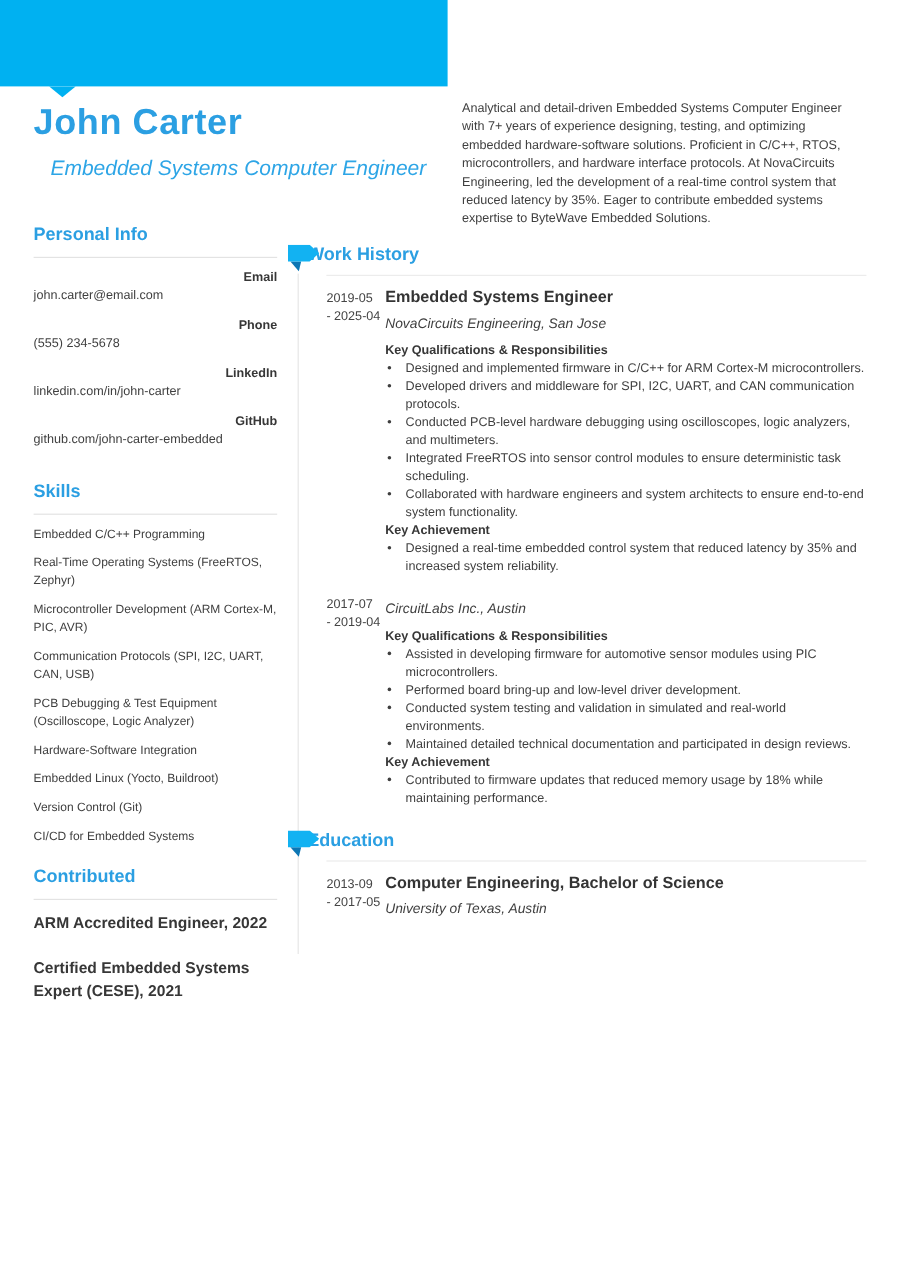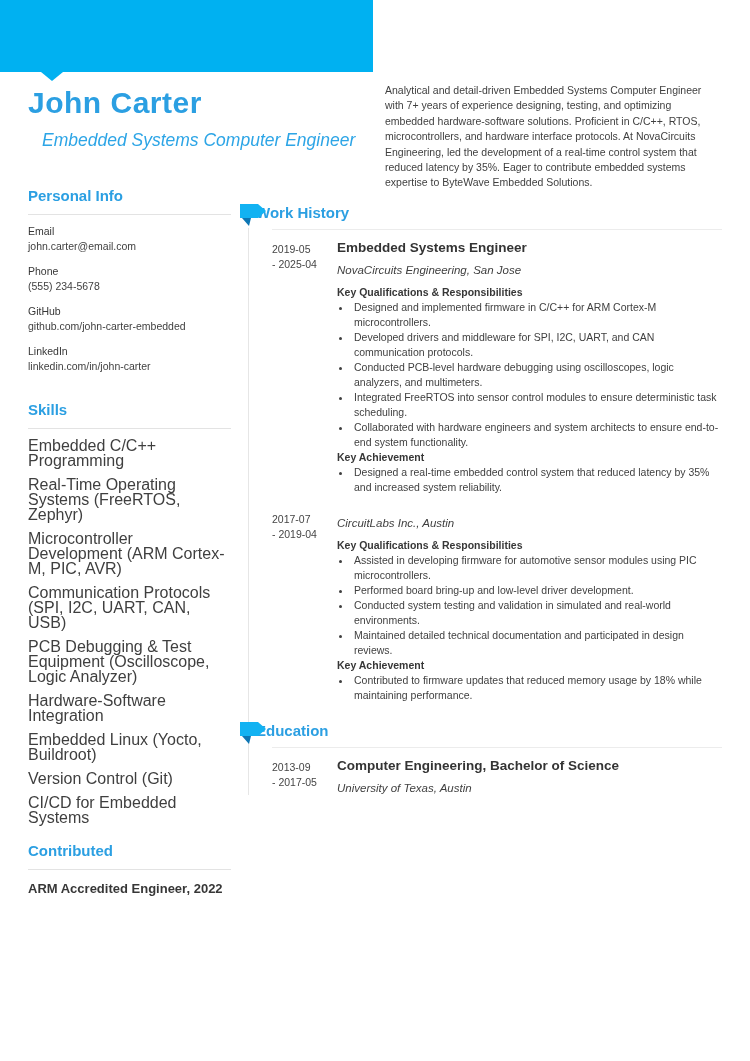--- a/index.html
+++ b/index.html
@@ -68,45 +68,45 @@
     font-size: 15px; font-weight: bold; color: #2b9fe2; line-height: 19px;
   }
   .heading-rule {
     border: none; border-top: 1px solid #e3e3e3;
     margin-top: 9px; margin-bottom: 9px;
   }
 
   
   .side-section { margin-bottom: 26px; }
   .info-group { margin-bottom: 10px; }
-  .info-label { font-size: 10.5px; font-weight: normal; color: #373737; line-height: 15px; }
+  .info-label { font-size: 10.5px; font-weight: bold; color: #373737; line-height: 15px; text-align: right; }
   .info-value { font-size: 10.5px; color: #3f3f3f; line-height: 15px; }
 
   .skills-list { list-style: none; }
   .skills-list li {
-    font-size: 16px; color: #3f3f3f; line-height: 15px; margin-bottom: 9px;
+    font-size: 10px; color: #3f3f3f; line-height: 15px; margin-bottom: 9px;
   }
 
   .cert-list { list-style: none; }
   .cert-list li {
     font-size: 13px; font-weight: bold; color: #373737;
     line-height: 19px; margin-bottom: 19px;
   }
   .cert-section { margin-top: -10px; }
 
   
   .main-section { margin-bottom: 18px; }
   .main-section-header { position: relative; padding-left: 16px; }
   .marker-icon { position: absolute; left: 0; top: 1px; }
   .main-heading-rule {
     border: none; border-top: 1px solid #ececec;
     margin: 7px 0 9px 32px;
   }
 
-  .entry { display: flex; margin-bottom: 14px; gap: 16px; }
+  .entry { display: flex; margin-bottom: 14px; }
   .entry-dates {
     flex-shrink: 0; width: 81px; padding-left: 32px; padding-top: 3px;
     font-size: 10.5px; color: #454545; line-height: 15px;
   }
   .entry-content { flex: 1; padding-right: 0; }
   .entry-title { font-size: 13.5px; font-weight: bold; color: #343434; line-height: 17px; }
   .entry-subtitle {
     font-size: 11.5px; font-style: italic; color: #3f3f3f;
     line-height: 14px; margin-top: 7px;
   }
@@ -145,27 +145,27 @@
             <div class="info-label">Email</div>
             <div class="info-value">john.carter@email.com</div>
           </div>
 
           <div class="info-group">
             <div class="info-label">Phone</div>
             <div class="info-value">(555) 234-5678</div>
           </div>
 
           <div class="info-group">
+            <div class="info-label">LinkedIn</div>
+            <div class="info-value">linkedin.com/in/john-carter</div>
+          </div>
+
+          <div class="info-group">
             <div class="info-label">GitHub</div>
             <div class="info-value">github.com/john-carter-embedded</div>
-          </div>
-
-          <div class="info-group">
-            <div class="info-label">LinkedIn</div>
-            <div class="info-value">linkedin.com/in/john-carter</div>
           </div>
         </div>
     </div>
 
     <div class="side-section">
       <div class="section-heading">Skills</div>
       <hr class="heading-rule">
       <ul class="skills-list">
 
           <li>Embedded C/C++ Programming</li>
@@ -188,20 +188,21 @@
         </ul>
     </div>
 
     <div class="side-section cert-section">
       <div class="section-heading">Contributed</div>
       <hr class="heading-rule">
       <ul class="cert-list">
 
           <li>ARM Accredited Engineer, 2022</li>
 
+          <li>Certified Embedded Systems Expert (CESE), 2021</li>
         </ul>
     </div>
 
   </div>
 
   <div class="right-col">
 
     <div class="main-section">
       <div class="main-section-header">
         <span class="marker-icon">

